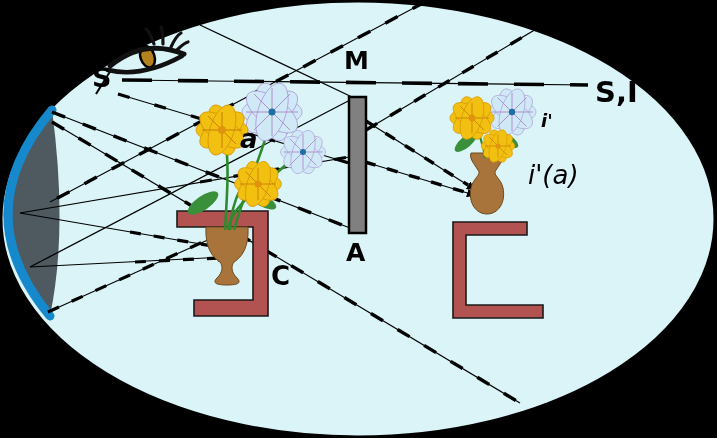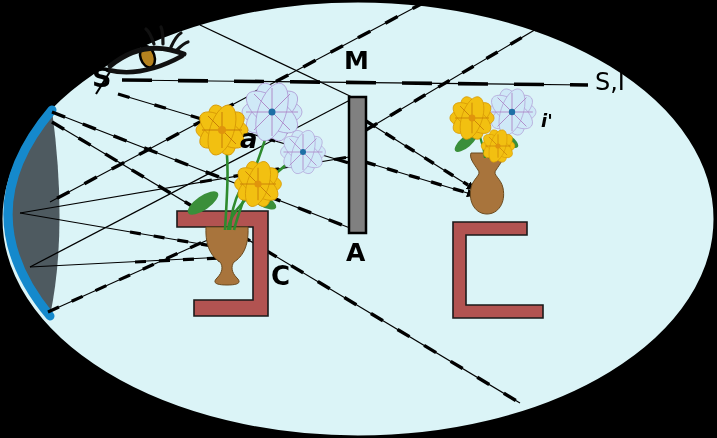--- a/index.html
+++ b/index.html
@@ -270,18 +270,19 @@
       <path d="M21,-11 Q26,-22 31,-25"></path>
       <path d="M27,-8 Q34,-15 38,-16"></path>
     </g>
   </g>
 
   <rect x="512" y="430" width="48" height="8" fill="#000"></rect>
 </svg>
 
   <div class="lbl b" style="left:92px;top:64px;font-size:27px;">S</div>
   <div class="lbl b" style="left:344px;top:48px;font-size:25px;">M</div>
-  <div class="lbl" style="left:595px;top:70px;font-size:24px;">S,I</div>
+  <div class="lbl" style="left:595px;top:78px;font-size:29px;font-weight:bold;">S,I</div>
   <div class="lbl b i" style="left:240px;top:126px;font-size:26px;">a</div>
   <div class="lbl b i" style="left:541px;top:112px;font-size:18px;">i'</div>
+  <div class="lbl i" style="left:528px;top:162px;font-size:26px;">i'(a)</div>
   <div class="lbl b" style="left:346px;top:240px;font-size:25px;">A</div>
   <div class="lbl b" style="left:271px;top:263px;font-size:26px;">C</div>
 </div>
 
 </body></html>

